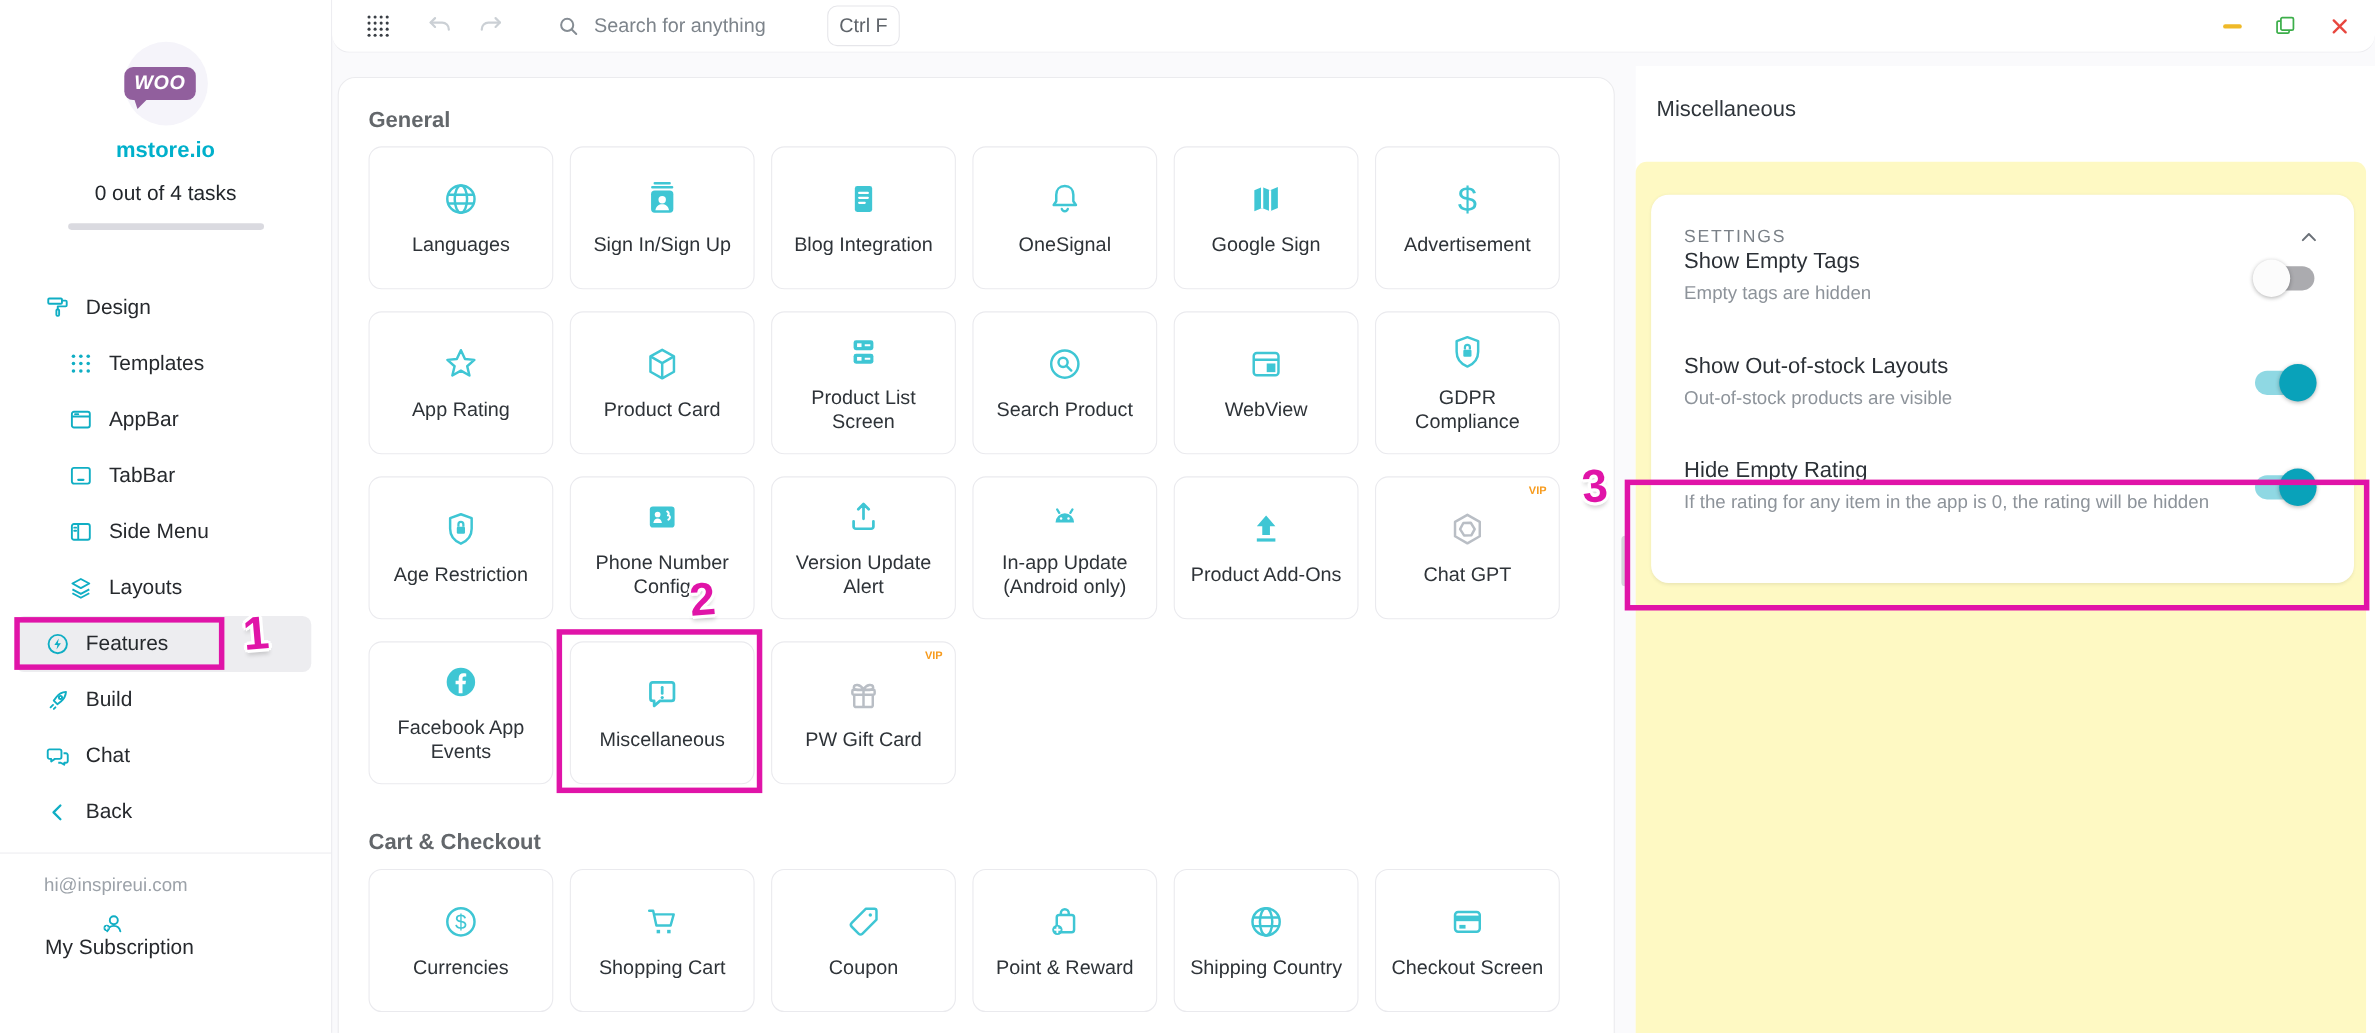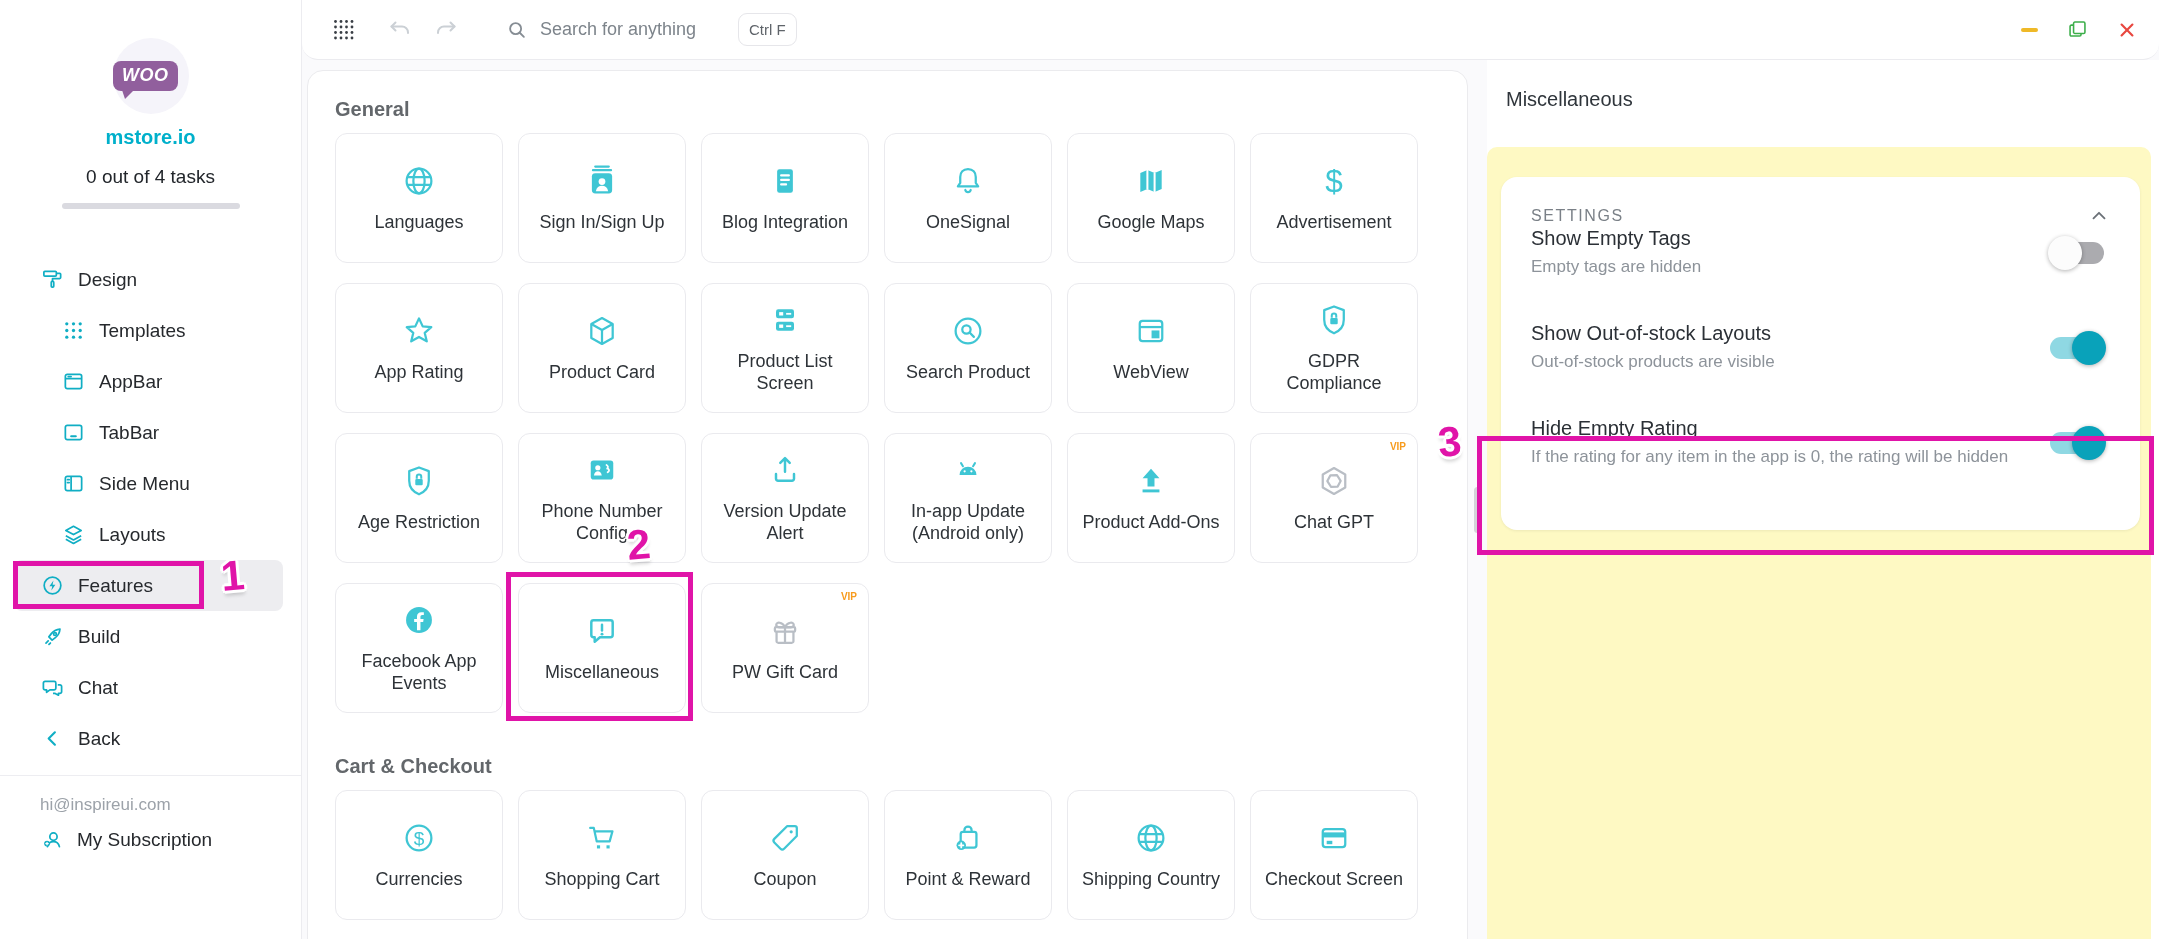--- a/index.html
+++ b/index.html
@@ -20,36 +20,36 @@
   .menu-item { height:51px; margin:0 18px 0 14px; display:flex; align-items:center; border-radius:8px; cursor:pointer; }
   .menu-item .mi-pad1 { width:27px; flex:0 0 auto; }
   .menu-item .mi-pad2 { width:48px; flex:0 0 auto; }
   .menu-item.selected { background:#ededf0; }
   .mi-icon { width:23px; height:23px; color:#10aec4; flex:0 0 auto; margin-right:14px; display:flex; }
   .mi-icon svg { width:100%; height:100%; }
   .mi-label { font-size:19px; color:#26292d; }
 
   .sb-divider { position:absolute; left:0; right:0; top:775px; border-top:1px solid #ededf1; }
   .sb-email { position:absolute; left:40px; top:795px; font-size:17px; color:#9ca2a9; }
-  .sb-sub { position:absolute; left:41px; top:828px; display:flex; align-items:center; cursor:pointer; }
+  .sb-sub { position:absolute; left:41px; top:828px; display:flex; align-items:center; cursor:pointer;flex-direction:column; }
   .sb-sub .mi-icon { margin-right:13px; }
   .sb-sub-label { font-size:19px; color:#26292d; }
 
   
-  .topbar { position:absolute; left:302px; top:0; right:0; height:60px; background:#fff; border-bottom:1px solid #ebebef; border-radius:0 0 16px 16px; display:flex; align-items:center; }
+  .topbar { position:absolute; left:302px; top:0; right:0; height:48px; background:#fff; border-bottom:1px solid #ebebef; border-radius:0 0 16px 16px; display:flex; align-items:center; }
   .tb-icon { color:#3a3f45; width:24px; height:24px; display:flex; cursor:pointer; }
   .tb-icon svg { width:100%; height:100%; }
   .tb-grid { margin-left:30px; }
   .tb-undo { margin-left:32px; color:#cbd0d5; }
   .tb-redo { margin-left:22px; color:#cbd0d5; transform:scaleX(-1); }
   .tb-search { display:flex; align-items:center; margin-left:48px; }
   .tb-search .tb-icon { color:#868d94; width:22px; height:22px; }
   .tb-search input { border:none; outline:none; font-size:18px; color:#4c525a; margin-left:12px; width:190px; font-family:inherit; background:transparent; }
   .tb-search input::placeholder { color:#7d848b; }
-  .tb-shortcut { border:1px solid #e6e6ea; border-radius:9px; padding:7px 10px; font-size:15px; color:#5f646a; margin-left:8px; }
+  .tb-shortcut { border:1px solid #e6e6ea; border-radius:9px; padding:7px 10px; font-size:18px; color:#5f646a; margin-left:22px; }
   .tb-controls { margin-left:auto; margin-right:22px; display:flex; align-items:center; gap:29px; }
   .wc-min { width:17px; height:4px; border-radius:2px; background:#efb928; cursor:pointer; }
   .wc-max { width:21px; height:21px; color:#3cae4a; cursor:pointer; }
   .wc-max svg { width:100%; height:100%; }
   .wc-close { width:20px; height:20px; color:#e8473f; cursor:pointer; }
   .wc-close svg { width:100%; height:100%; }
 
   
   .main-panel { position:absolute; left:307px; top:70px; width:1161px; height:880px; background:#fff; border:1px solid #ebebee; border-radius:16px 16px 0 0; padding-left:27px; overflow:hidden; }
   .section-title { font-size:20px; font-weight:700; color:#63676b; margin:27px 0 12px 0; }
@@ -360,21 +360,21 @@
         </span>
         <span class="fc-label">OneSignal</span>
       </div>
       <div class="feat-card">
         <span class="fc-icon">
           <svg viewBox="0 0 32 32">
             <path d="M6.5 8.8l6.3-2.6 6.4 2.6 6.3-2.6v17l-6.3 2.6-6.4-2.6-6.3 2.6z" fill="currentColor"></path>
             <path d="M12.8 6.2v17M19.2 8.8v17" stroke="#fff" stroke-width="1.8"></path>
           </svg>
         </span>
-        <span class="fc-label">Google Maps</span>
+        <span class="fc-label">Google Sign</span>
       </div>
       <div class="feat-card">
         <span class="fc-icon">
           <svg viewBox="0 0 32 32">
             <text x="16" y="26" text-anchor="middle" font-size="28" font-family="Liberation Sans, sans-serif" fill="currentColor">$</text>
           </svg>
         </span>
         <span class="fc-label">Advertisement</span>
       </div>
       <div class="feat-card">

